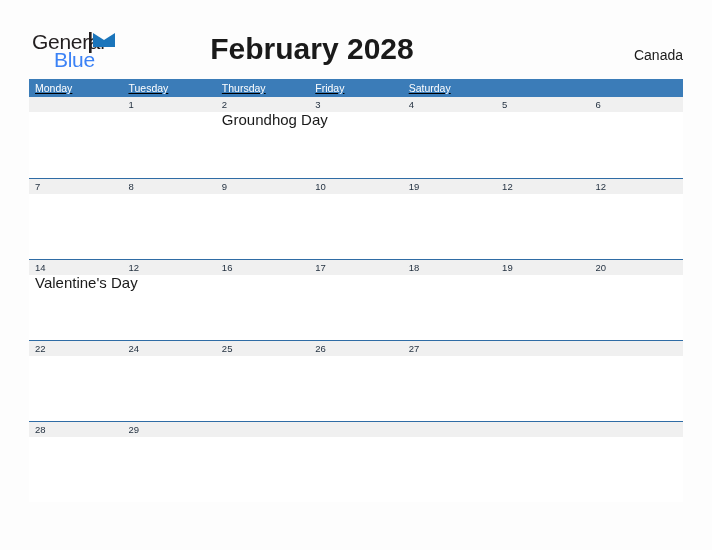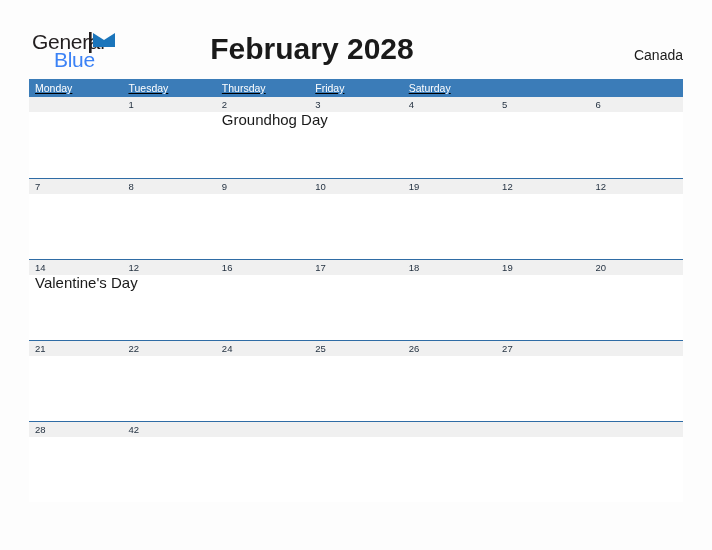--- a/index.html
+++ b/index.html
@@ -296,24 +296,20 @@
             <div class="day-cell">
               <div class="day-num">20</div>
               <div class="day-events"></div>
             </div>
           </div>
         </div>
         <div class="week">
           <div class="week-band"></div>
           <div class="week-cells">
             <div class="day-cell">
-              <div class="day-num">21</div>
-              <div class="day-events"></div>
-            </div>
-            <div class="day-cell">
               <div class="day-num">22</div>
               <div class="day-events"></div>
             </div>
             <div class="day-cell">
               <div class="day-num">24</div>
               <div class="day-events"></div>
             </div>
             <div class="day-cell">
               <div class="day-num">25</div>
               <div class="day-events"></div>
@@ -329,21 +325,21 @@
           </div>
         </div>
         <div class="week">
           <div class="week-band"></div>
           <div class="week-cells">
             <div class="day-cell">
               <div class="day-num">28</div>
               <div class="day-events"></div>
             </div>
             <div class="day-cell">
-              <div class="day-num">42</div>
+              <div class="day-num">29</div>
               <div class="day-events"></div>
             </div>
             <div class="day-cell">
               <div class="day-num"></div>
               <div class="day-events"></div>
             </div>
             <div class="day-cell">
               <div class="day-num"></div>
               <div class="day-events"></div>
             </div>

